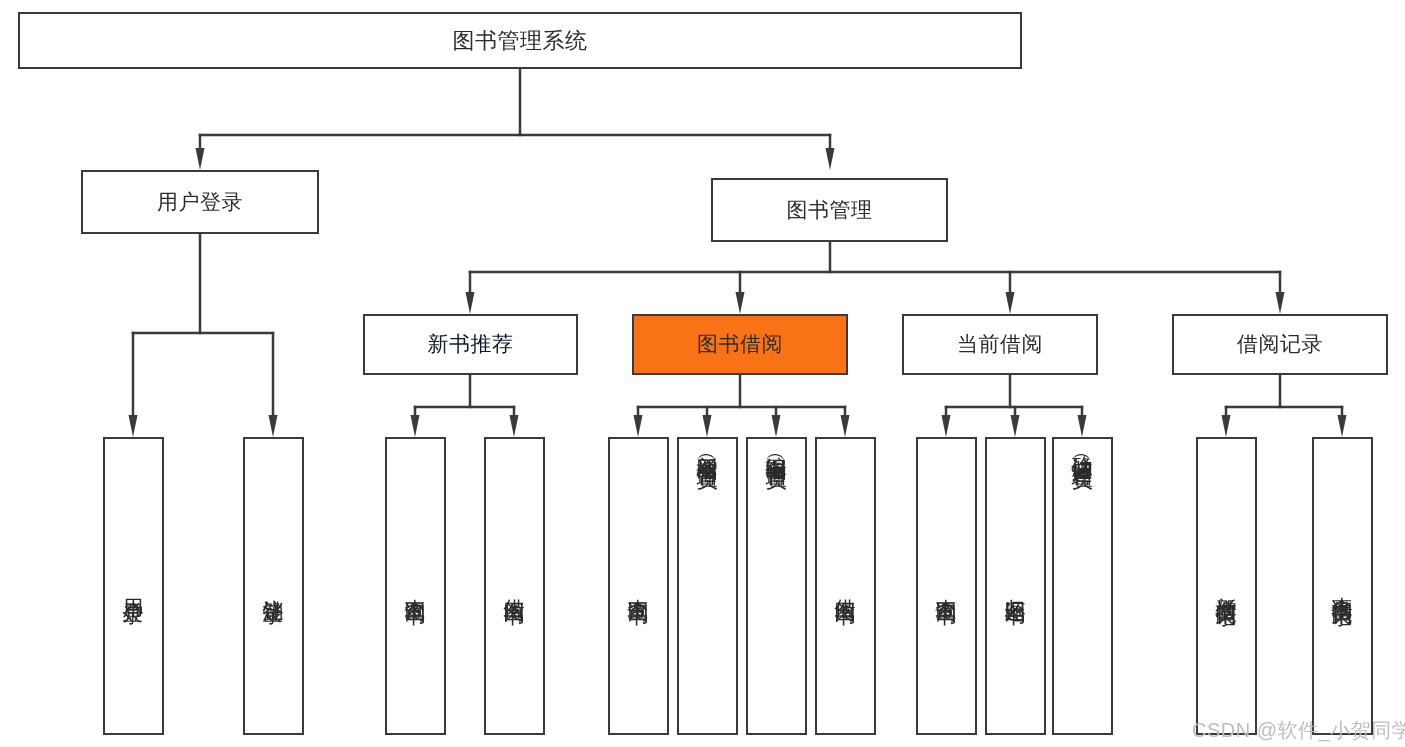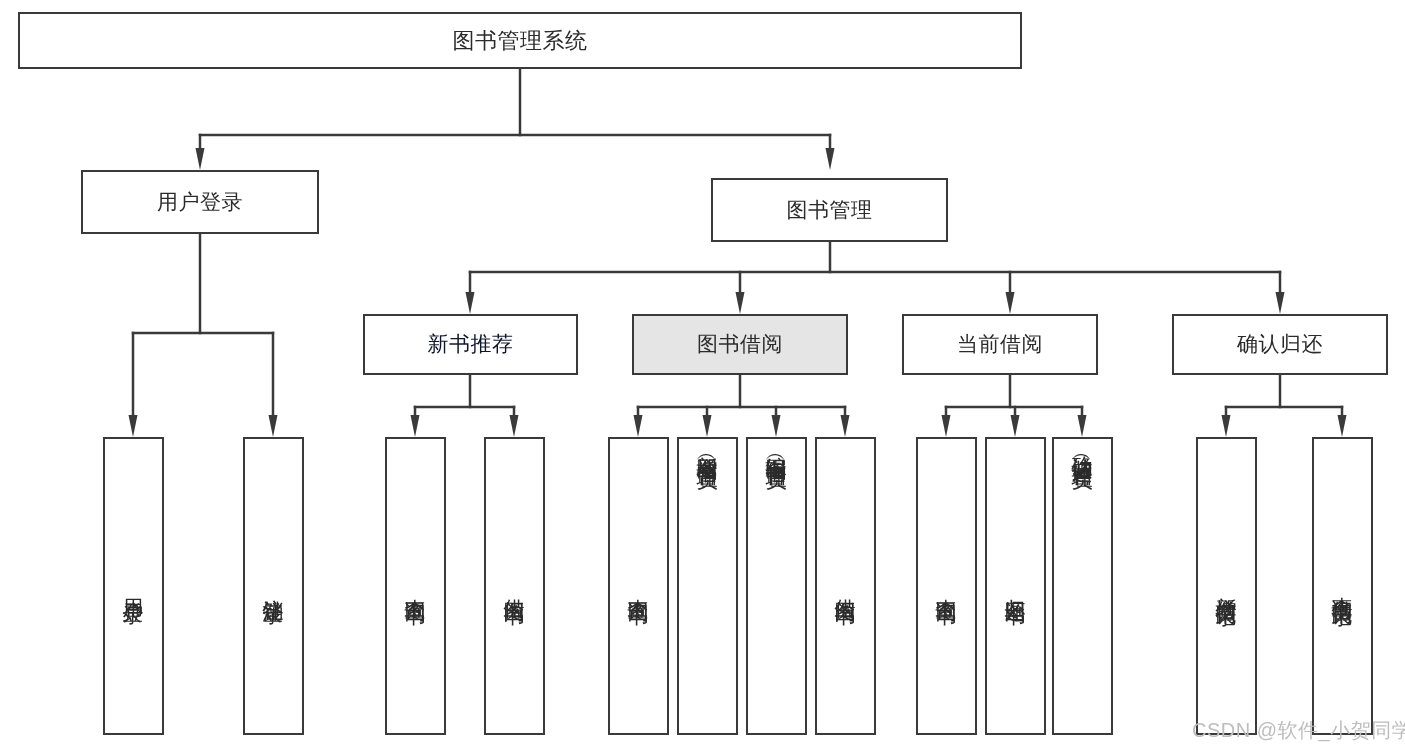--- a/index.html
+++ b/index.html
@@ -138,28 +138,28 @@
       </div>
       <div class="node-box horizontal" style="left: 81px; top: 170px; width: 238px; height: 64px; border-color: rgb(58, 58, 58); background: rgb(255, 255, 255);">
         <span class="node-label" style="color: rgb(43, 43, 43);">用户登录</span>
       </div>
       <div class="node-box horizontal" style="left: 711px; top: 170px; width: 237px; height: 64px; border-color: rgb(58, 58, 58); background: rgb(255, 255, 255); margin-top: 8px;">
         <span class="node-label" style="color: rgb(43, 43, 43);">图书管理</span>
       </div>
       <div class="node-box horizontal" style="left: 363px; top: 314px; width: 215px; height: 61px; border-color: rgb(58, 58, 58); background: rgb(255, 255, 255);">
         <span class="node-label" style="color: #0f172a;">新书推荐</span>
       </div>
-      <div class="node-box horizontal" style="left: 632px; top: 314px; width: 216px; height: 61px; border-color: rgb(58, 58, 58); background: #e5e5e5;">
+      <div class="node-box horizontal" style="left: 632px; top: 314px; width: 216px; height: 61px; border-color: rgb(58, 58, 58); background: #f97316;">
         <span class="node-label" style="color: rgb(43, 43, 43);">图书借阅</span>
       </div>
       <div class="node-box horizontal" style="left: 902px; top: 314px; width: 196px; height: 61px; border-color: rgb(58, 58, 58); background: rgb(255, 255, 255);">
         <span class="node-label" style="color: rgb(43, 43, 43);">当前借阅</span>
       </div>
       <div class="node-box horizontal" style="left: 1172px; top: 314px; width: 216px; height: 61px; border-color: rgb(58, 58, 58); background: rgb(255, 255, 255);">
-        <span class="node-label" style="color: rgb(43, 43, 43);">确认归还</span>
+        <span class="node-label" style="color: rgb(43, 43, 43);">借阅记录</span>
       </div>
       <div class="node-box vertical align-center" style="left: 103px; top: 437px; width: 61px; height: 298px; border-color: rgb(58, 58, 58); background: rgb(255, 255, 255);">
         <span class="node-label" style="color: rgb(43, 43, 43);">用户登录</span>
       </div>
       <div class="node-box vertical align-center" style="left: 243px; top: 437px; width: 61px; height: 298px; border-color: rgb(58, 58, 58); background: rgb(255, 255, 255);">
         <span class="node-label" style="color: rgb(43, 43, 43);">注销登录</span>
       </div>
       <div class="node-box vertical align-center" style="left: 385px; top: 437px; width: 61px; height: 298px; border-color: rgb(58, 58, 58); background: rgb(255, 255, 255);">
         <span class="node-label" style="color: rgb(43, 43, 43);">查询图书</span>
       </div>

